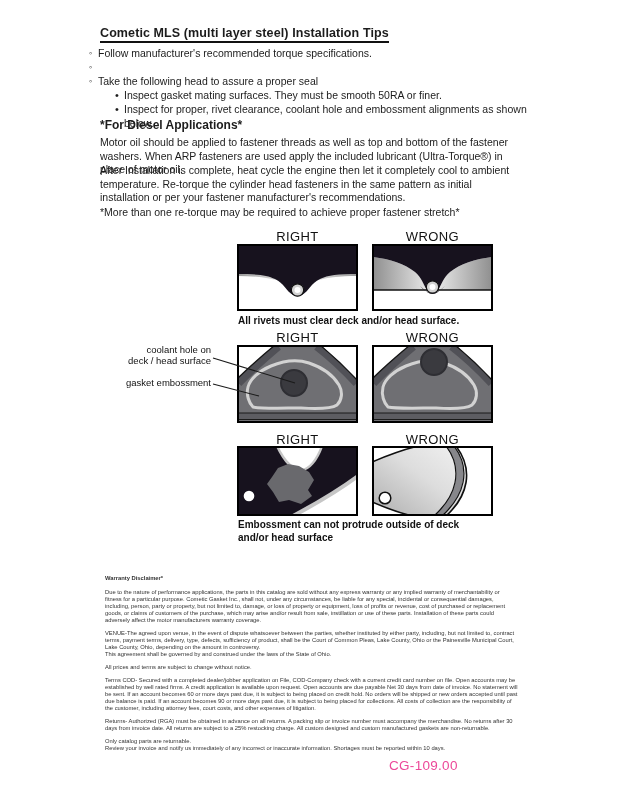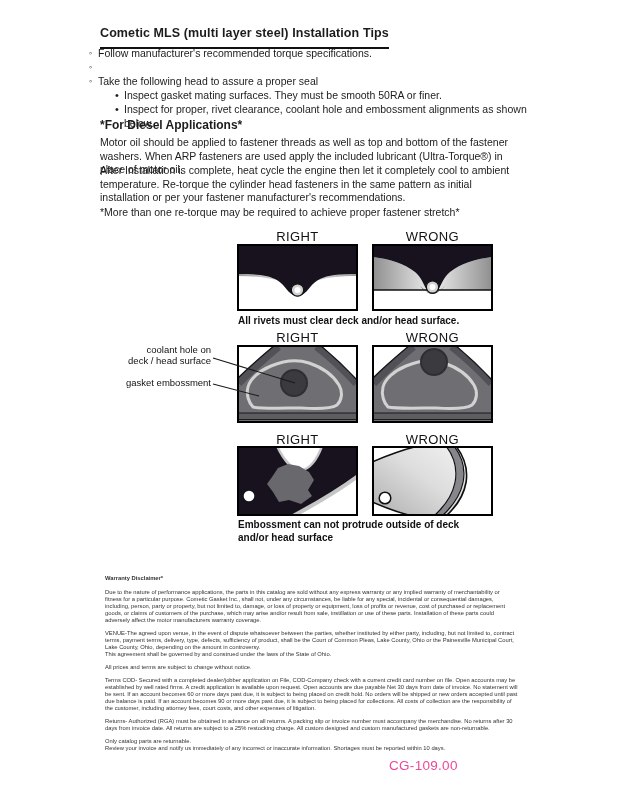--- a/index.html
+++ b/index.html
@@ -3,21 +3,21 @@
 <meta charset="utf-8">
 <style>
   html,body{margin:0;padding:0;background:#ffffff;}
   .page{
     position:relative;width:618px;height:800px;background:#ffffff;overflow:hidden;
     font-family:"Liberation Sans","DejaVu Sans",sans-serif;color:#1c1c1c;
   }
   .abs{position:absolute;}
   .title{
     left:100px;top:26px;font-size:12.5px;font-weight:bold;
-    border-bottom:2px solid #111;padding-bottom:7px;letter-spacing:.1px;
+    border-bottom:2px solid #111;padding-bottom:1px;letter-spacing:.1px;
   }
   .bullets{left:89px;top:46px;width:440px;font-size:10.5px;line-height:14px;}
   .brow{display:flex;}
   .bmark{width:9px;flex:0 0 9px;font-size:9px;line-height:14px;}
   .sub{padding-left:26px;}
   .sub .bmark{font-size:11px;}
   .h2{left:100px;top:118px;font-size:12px;font-weight:bold;}
   .para{left:100px;width:424px;font-size:10.5px;line-height:13.5px;}
   .p1{top:136px;}
   .p2{top:164px;}

